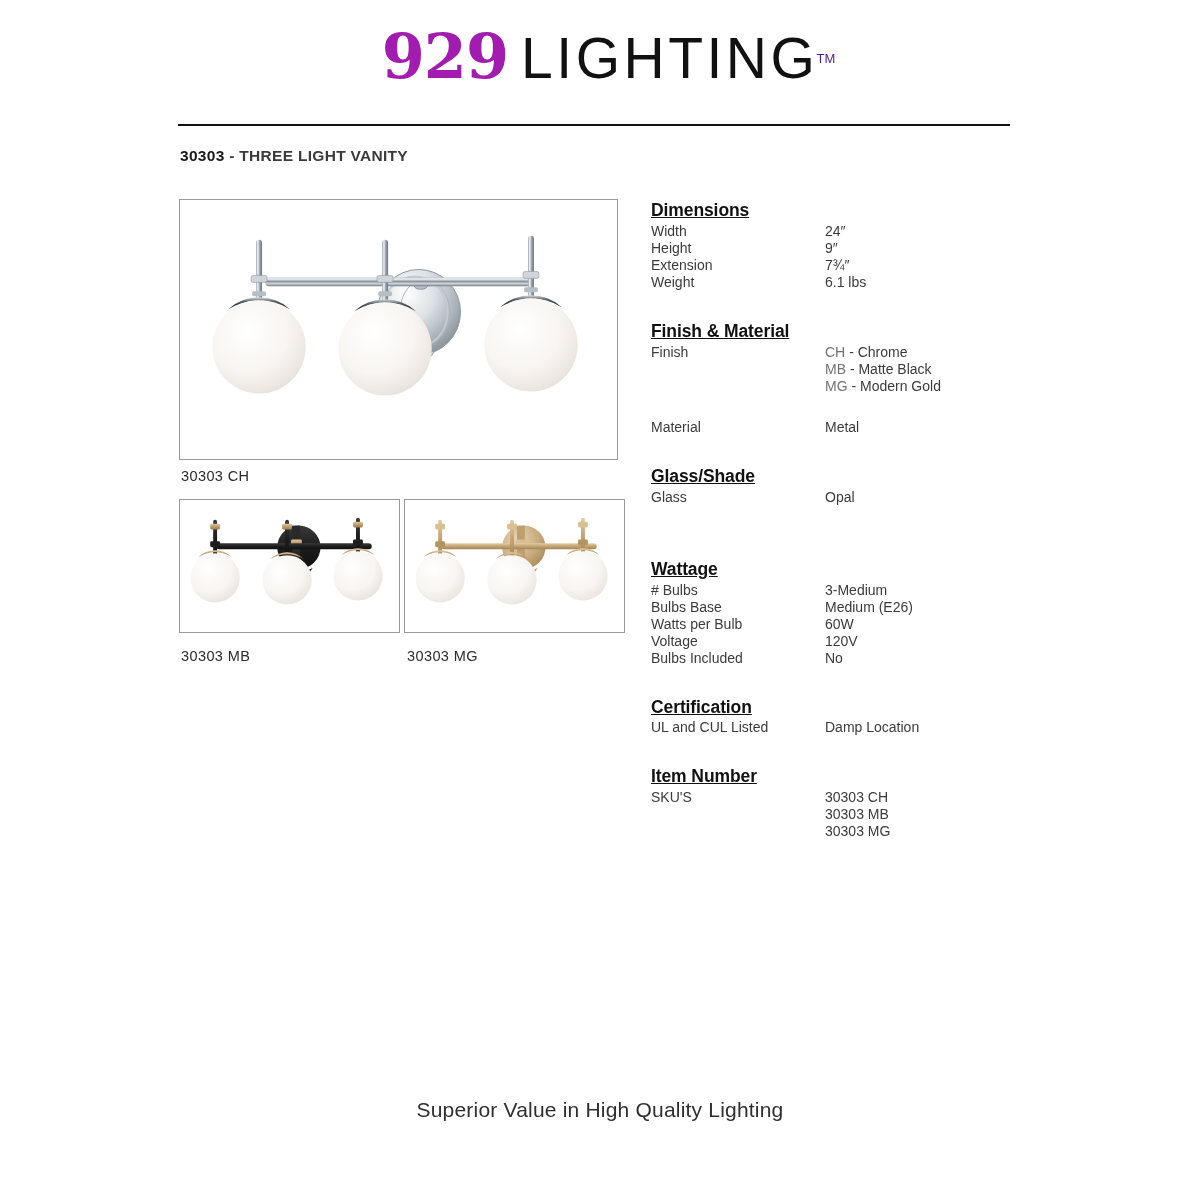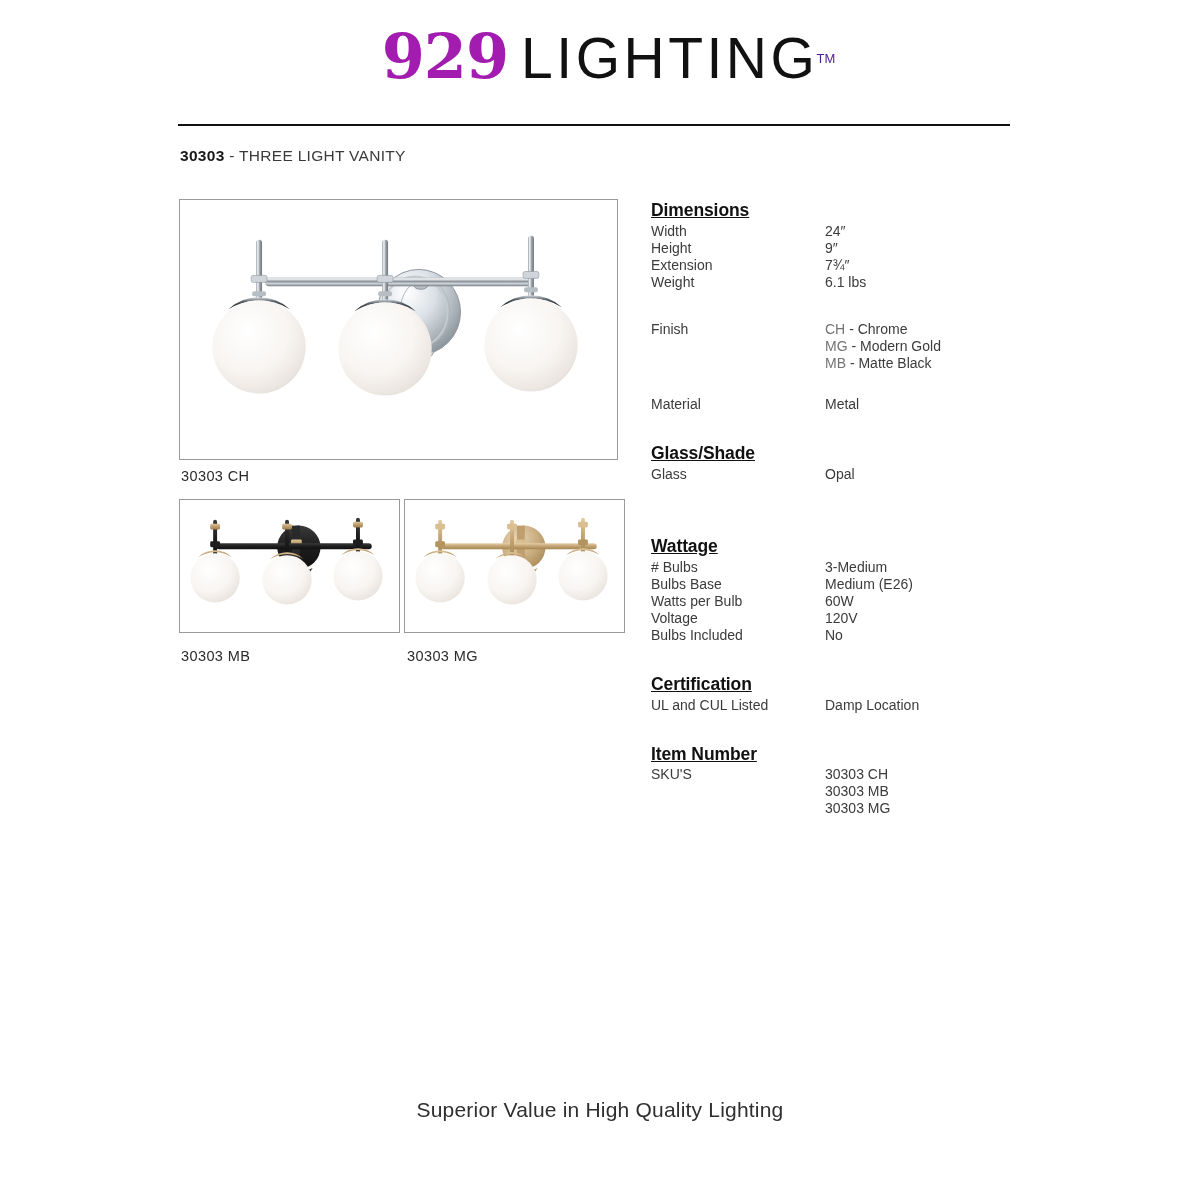--- a/index.html
+++ b/index.html
@@ -75,21 +75,21 @@
     top: 147px;
     font-size: 15.5px;
     letter-spacing: 0.3px;
     white-space: nowrap;
   }
   .product-title .sku {
     font-weight: 700;
     color: #191919;
   }
   .product-title .name {
-    font-weight: 400;
+    font-weight: 700;
     color: #3a3a3a;
   }
 
   
   .frame {
     position: absolute;
     background: #ffffff;
     border: 1px solid #9a9a9a;
     box-sizing: border-box;
     overflow: hidden;
@@ -401,29 +401,30 @@
       <span class="spec-label">Extension</span><span class="spec-value">7¾″</span>
     </div>
     <div class="spec-row">
       <span class="spec-label">Weight</span><span class="spec-value">6.1 lbs</span>
     </div>
   </div>
 
   <div class="gap-lg"></div>
 
   <div class="spec-group">
+    <div class="spec-head">Finish &amp; Material</div>
     <div class="spec-row">
       <span class="spec-label">Finish</span><span class="spec-value"><b>CH</b> <span>- Chrome</span></span>
     </div>
     <div class="spec-row">
+      <span class="spec-label"></span><span class="spec-value"><b>MB</b> <span>- Matte Black</span></span>
+    </div>
+    <div class="spec-row">
       <span class="spec-label"></span><span class="spec-value"><b>MG</b> <span>- Modern Gold</span></span>
     </div>
-    <div class="spec-row">
-      <span class="spec-label"></span><span class="spec-value"><b>MB</b> <span>- Matte Black</span></span>
-    </div>
     <div class="gap-md"></div>
     <div class="spec-row">
       <span class="spec-label">Material</span><span class="spec-value">Metal</span>
     </div>
   </div>
 
   <div class="gap-lg"></div>
 
   <div class="spec-group">
     <div class="spec-head">Glass/Shade</div>

